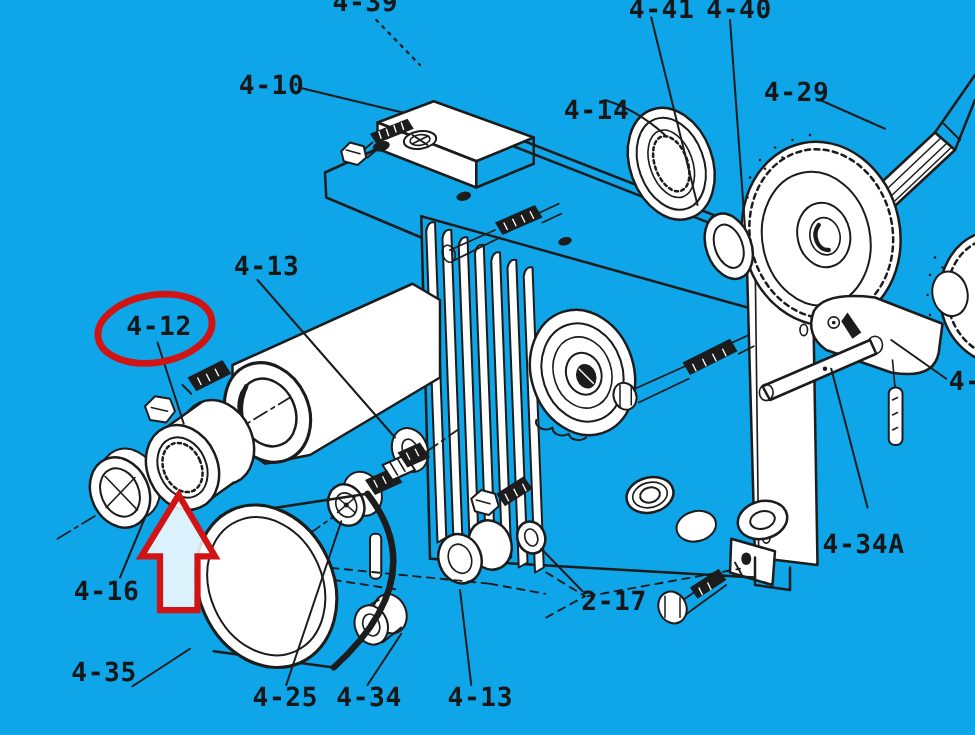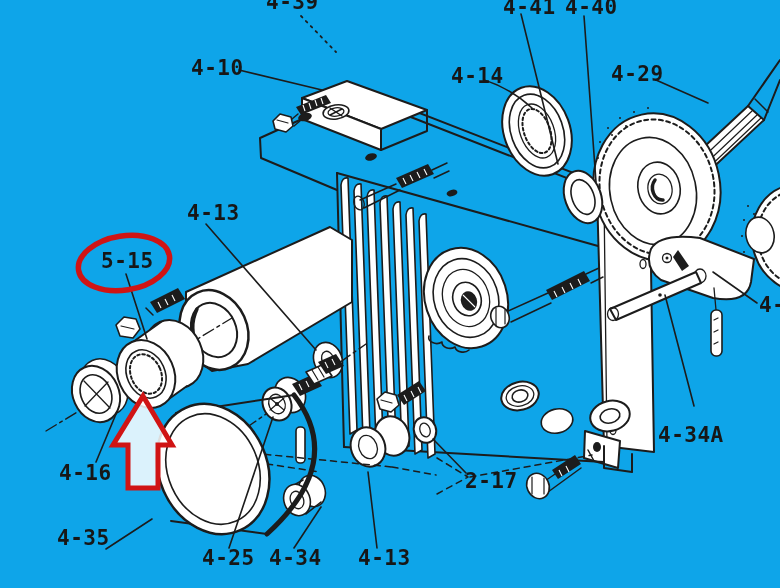--- a/index.html
+++ b/index.html
@@ -292,24 +292,24 @@
       <path d="M466,473 L433,439"></path>
       <path d="M694,406 L665,295"></path>
       <path d="M757,303 L713,272"></path>
     </g>
   </svg>
 
   <div class="lbl" style="left:266px;top:-10px">4-39</div>
   <div class="lbl" style="left:503px;top:-5px">4-41</div>
   <div class="lbl" style="left:565px;top:-5px">4-40</div>
   <div class="lbl" style="left:191px;top:56px">4-10</div>
-  <div class="lbl" style="left:451px;top:64px">4-14</div>
+  <div class="lbl" style="left:451px;top:76px">4-14</div>
   <div class="lbl" style="left:611px;top:62px">4-29</div>
   <div class="lbl" style="left:187px;top:201px">4-13</div>
-  <div class="lbl" style="left:101px;top:249px">5-15</div>
+  <div class="lbl" style="left:101px;top:249px">4-12</div>
   <div class="lbl" style="left:59px;top:461px">4-16</div>
   <div class="lbl" style="left:658px;top:423px">4-34A</div>
   <div class="lbl" style="left:57px;top:526px">4-35</div>
   <div class="lbl" style="left:202px;top:546px">4-25</div>
   <div class="lbl" style="left:269px;top:546px">4-34</div>
   <div class="lbl" style="left:358px;top:546px">4-13</div>
   <div class="lbl" style="left:465px;top:469px">2-17</div>
   <div class="lbl" style="left:759px;top:293px">4-</div>
 
   <svg id="overlay" width="780" height="588" viewBox="0 0 780 588">

